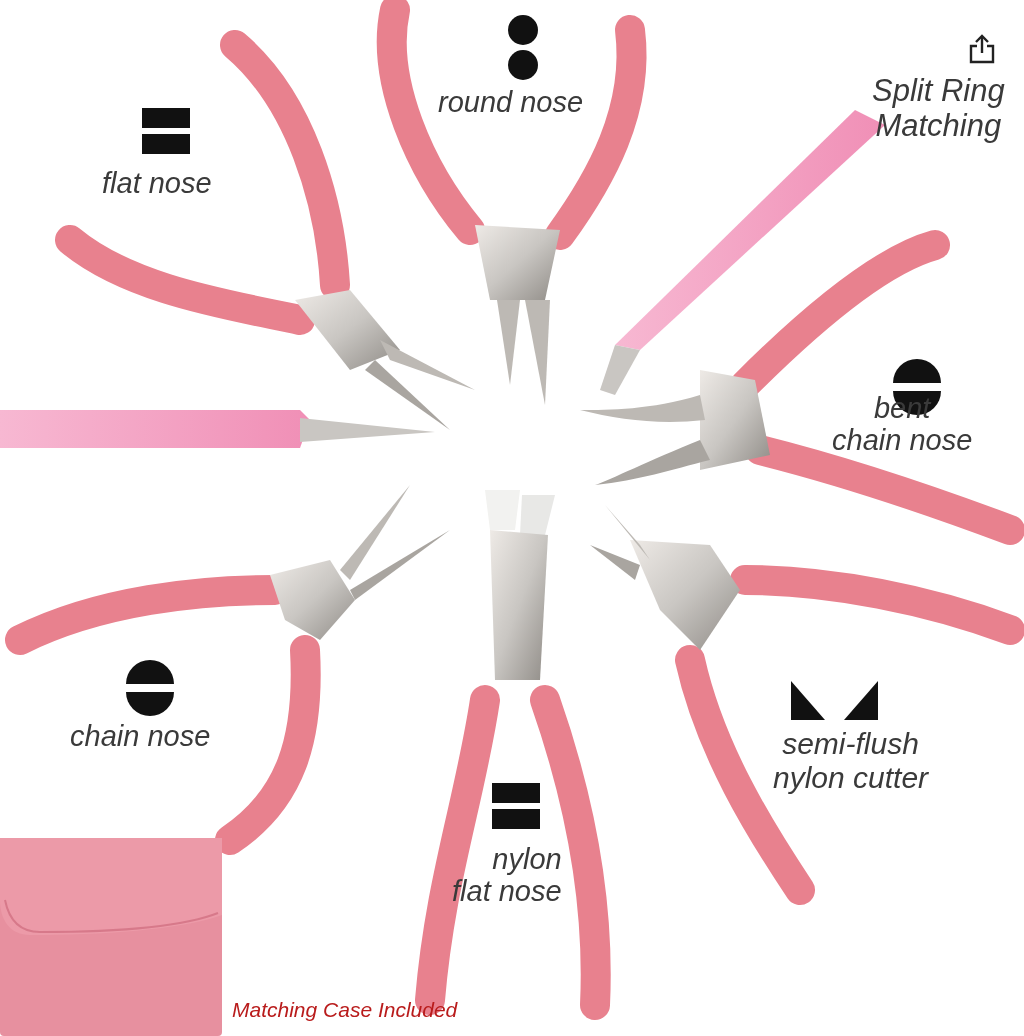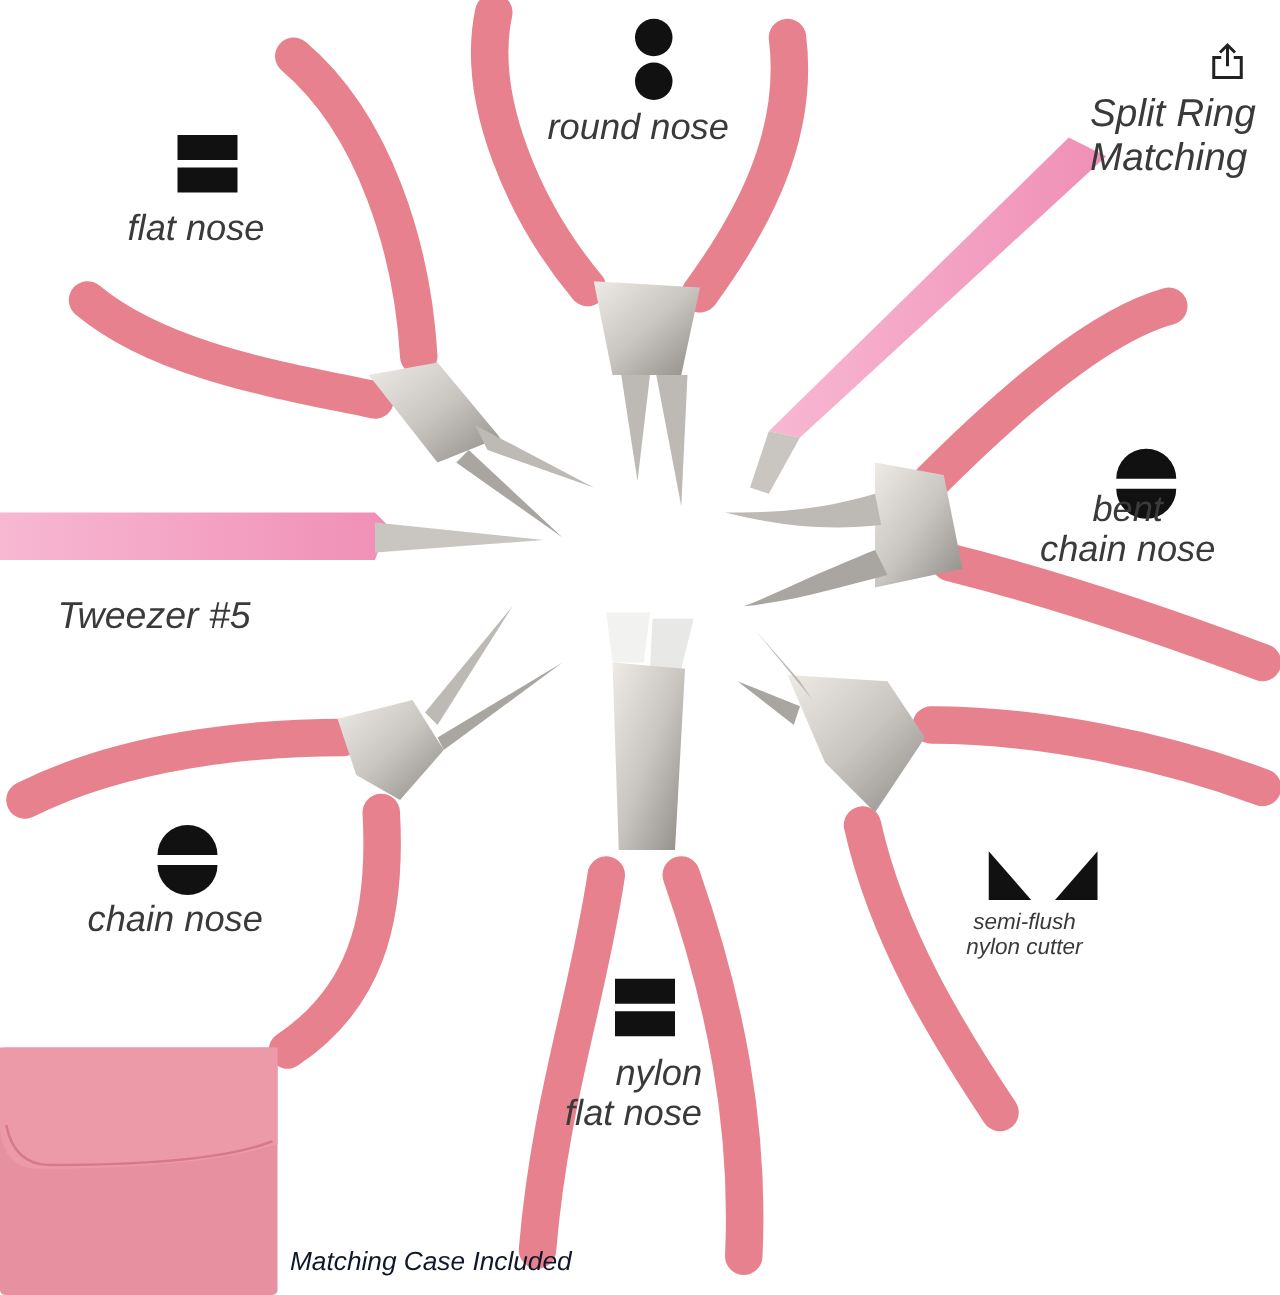--- a/index.html
+++ b/index.html
@@ -5,21 +5,21 @@
   html, body { margin: 0; padding: 0; background: #ffffff; }
   body { width: 1024px; height: 1036px; position: relative; overflow: hidden;
          font-family: "Liberation Sans", sans-serif; }
   #stage { position: absolute; left: 0; top: 0; width: 1024px; height: 1032px; }
   .label { position: absolute; font-style: italic; color: #3a3a3a;
            font-family: "Liberation Sans", sans-serif; text-align: center;
            line-height: 1.12; white-space: nowrap; }
   .label span { display: block; }
   .share { position: absolute; left: 965px; top: 32px; width: 34px; height: 34px; cursor: pointer; }
   .case-label { position: absolute; left: 232px; top: 998px; font-size: 21px;
-                font-style: italic; color: #0f172a; }
+                font-style: italic; color: #b91c1c; }
 </style>
 </head>
 <body>
 
 <div id="stage">
   <svg width="1024" height="1036" viewBox="0 0 1024 1036" style="position:absolute;left:0;top:0">
     <defs>
       <linearGradient id="steelG" x1="0" y1="0" x2="1" y2="1">
         <stop offset="0" stop-color="#eeeae6"></stop>
           <stop offset="0.5" stop-color="#c9c6c2"></stop>
@@ -128,37 +128,34 @@
       <path d="M12 14 L6 14 L6 30 L28 30 L28 14 L22 14" stroke="#222" stroke-width="2.4" fill="none"></path>
     </svg>
   </div>
 
   <div class="label" style="left:438px;top:86px;font-size:29px;">
     <span>round nose</span>
   </div>
   <div class="label" style="left:102px;top:167px;font-size:29px;">
     <span>flat nose</span>
   </div>
-  <div class="label" style="left:872px;top:74px;font-size:31px;text-align:left;">
+  <div class="label" style="left:872px;top:74px;font-size:31px;text-align:center;">
     <span>Split Ring</span>
     <span>Matching</span>
   </div>
   <div class="label" style="left:832px;top:392px;font-size:29px;">
     <span>bent</span>
     <span>chain nose</span>
-  </div>
-  <div class="label" style="left:46px;top:476px;font-size:30px;">
-    <span>Tweezer #5</span>
   </div>
   <div class="label" style="left:70px;top:720px;font-size:29px;">
     <span>chain nose</span>
   </div>
   <div class="label" style="left:452px;top:843px;font-size:29px;text-align:right;">
     <span>nylon</span>
     <span>flat nose</span>
   </div>
-  <div class="label" style="left:773px;top:727px;font-size:18px;">
+  <div class="label" style="left:773px;top:727px;font-size:30px;">
     <span>semi-flush</span>
     <span>nylon cutter</span>
   </div>
 
   <div class="case-label">Matching Case Included</div>
 </div>
 
 </body></html>

